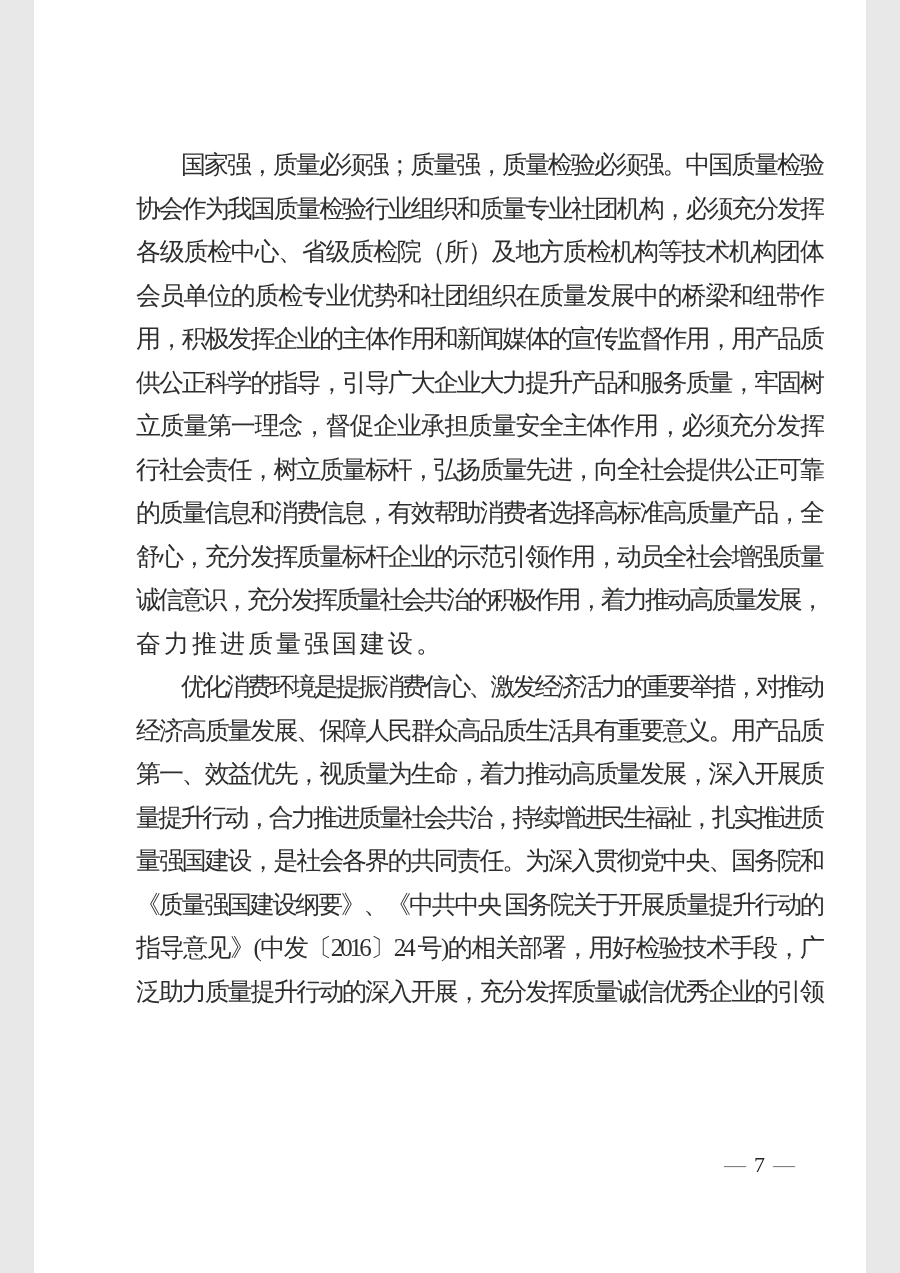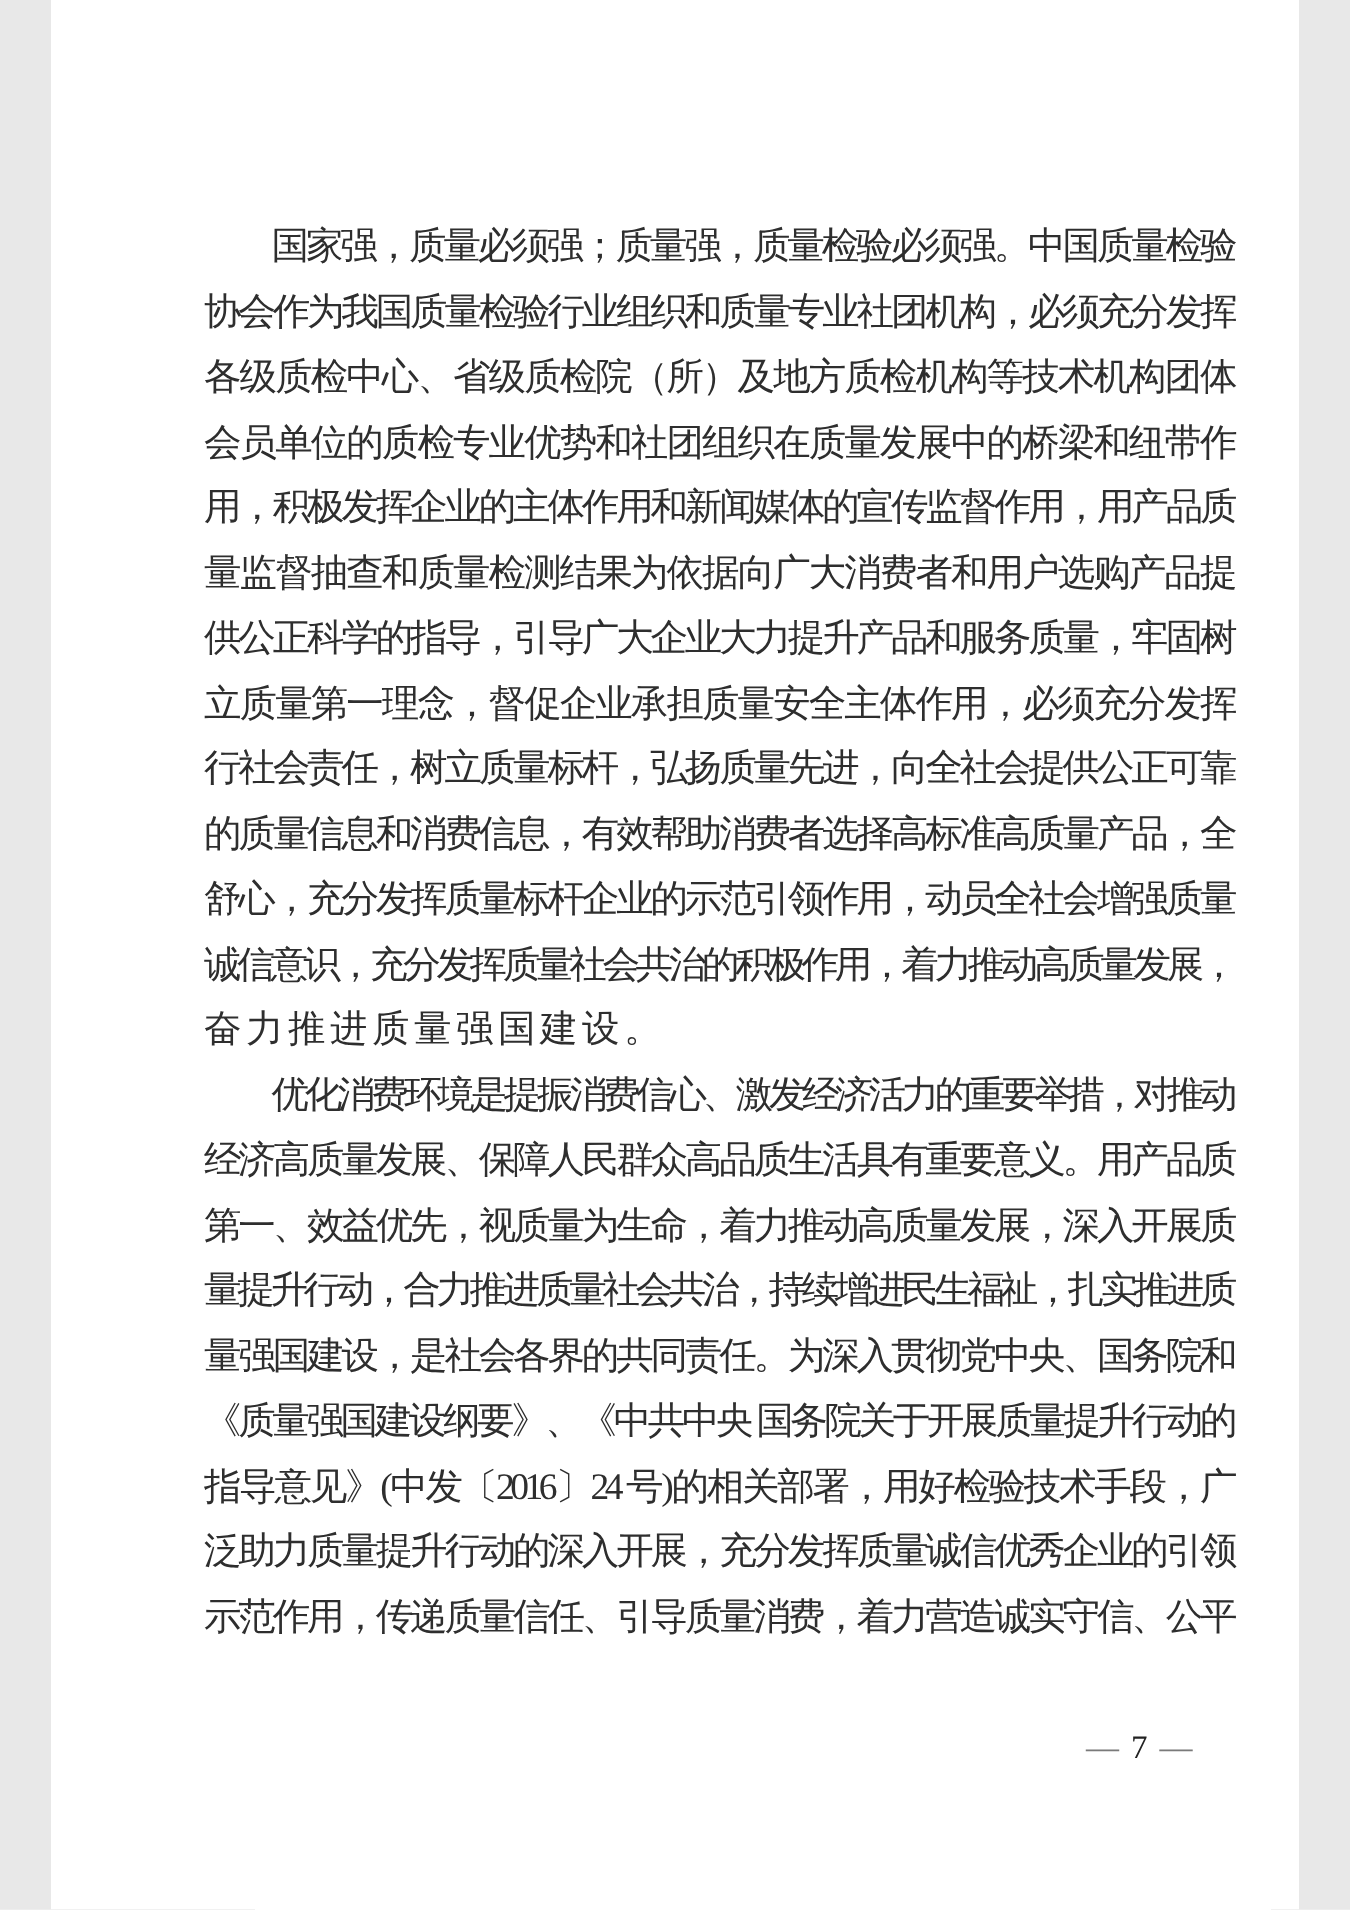--- a/index.html
+++ b/index.html
@@ -72,40 +72,38 @@
 <div class="page">
 
   <div class="text-block">
 
     <div class="para">
       <div class="line indent">国家强，质量必须强；质量强，质量检验必须强。中国质量检验</div>
       <div class="line">协会作为我国质量检验行业组织和质量专业社团机构，必须充分发挥</div>
       <div class="line">各级质检中心、省级质检院（所）及地方质检机构等技术机构团体</div>
       <div class="line">会员单位的质检专业优势和社团组织在质量发展中的桥梁和纽带作</div>
       <div class="line">用，积极发挥企业的主体作用和新闻媒体的宣传监督作用，用产品质</div>
-      <div class="line">量监督抽查和质量检测结果为依据向广大消费者和用户选购产品提</div>
       <div class="line">供公正科学的指导，引导广大企业大力提升产品和服务质量，牢固树</div>
       <div class="line">立质量第一理念，督促企业承担质量安全主体作用，必须充分发挥</div>
       <div class="line">行社会责任，树立质量标杆，弘扬质量先进，向全社会提供公正可靠</div>
       <div class="line">的质量信息和消费信息，有效帮助消费者选择高标准高质量产品，全</div>
       <div class="line">舒心，充分发挥质量标杆企业的示范引领作用，动员全社会增强质量</div>
       <div class="line">诚信意识，充分发挥质量社会共治的积极作用，着力推动高质量发展，</div>
       <div class="line para-end">奋力推进质量强国建设。</div>
     </div>
 
     <div class="para">
       <div class="line indent">优化消费环境是提振消费信心、激发经济活力的重要举措，对推动</div>
       <div class="line">经济高质量发展、保障人民群众高品质生活具有重要意义。用产品质</div>
       <div class="line">第一、效益优先，视质量为生命，着力推动高质量发展，深入开展质</div>
       <div class="line">量提升行动，合力推进质量社会共治，持续增进民生福祉，扎实推进质</div>
       <div class="line">量强国建设，是社会各界的共同责任。为深入贯彻党中央、国务院和</div>
       <div class="line">《质量强国建设纲要》、《中共中央 国务院关于开展质量提升行动的</div>
       <div class="line">指导意见》(中发〔2016〕24 号)的相关部署，用好检验技术手段，广</div>
       <div class="line">泛助力质量提升行动的深入开展，充分发挥质量诚信优秀企业的引领</div>
-      <div class="line">示范作用，传递质量信任、引导质量消费，着力营造诚实守信、公平</div>
     </div>
 
   </div>
 
   <div class="footer">
     <span class="dash">—</span><span class="num">7</span><span class="dash">—</span>
   </div>
 
 </div>
 

